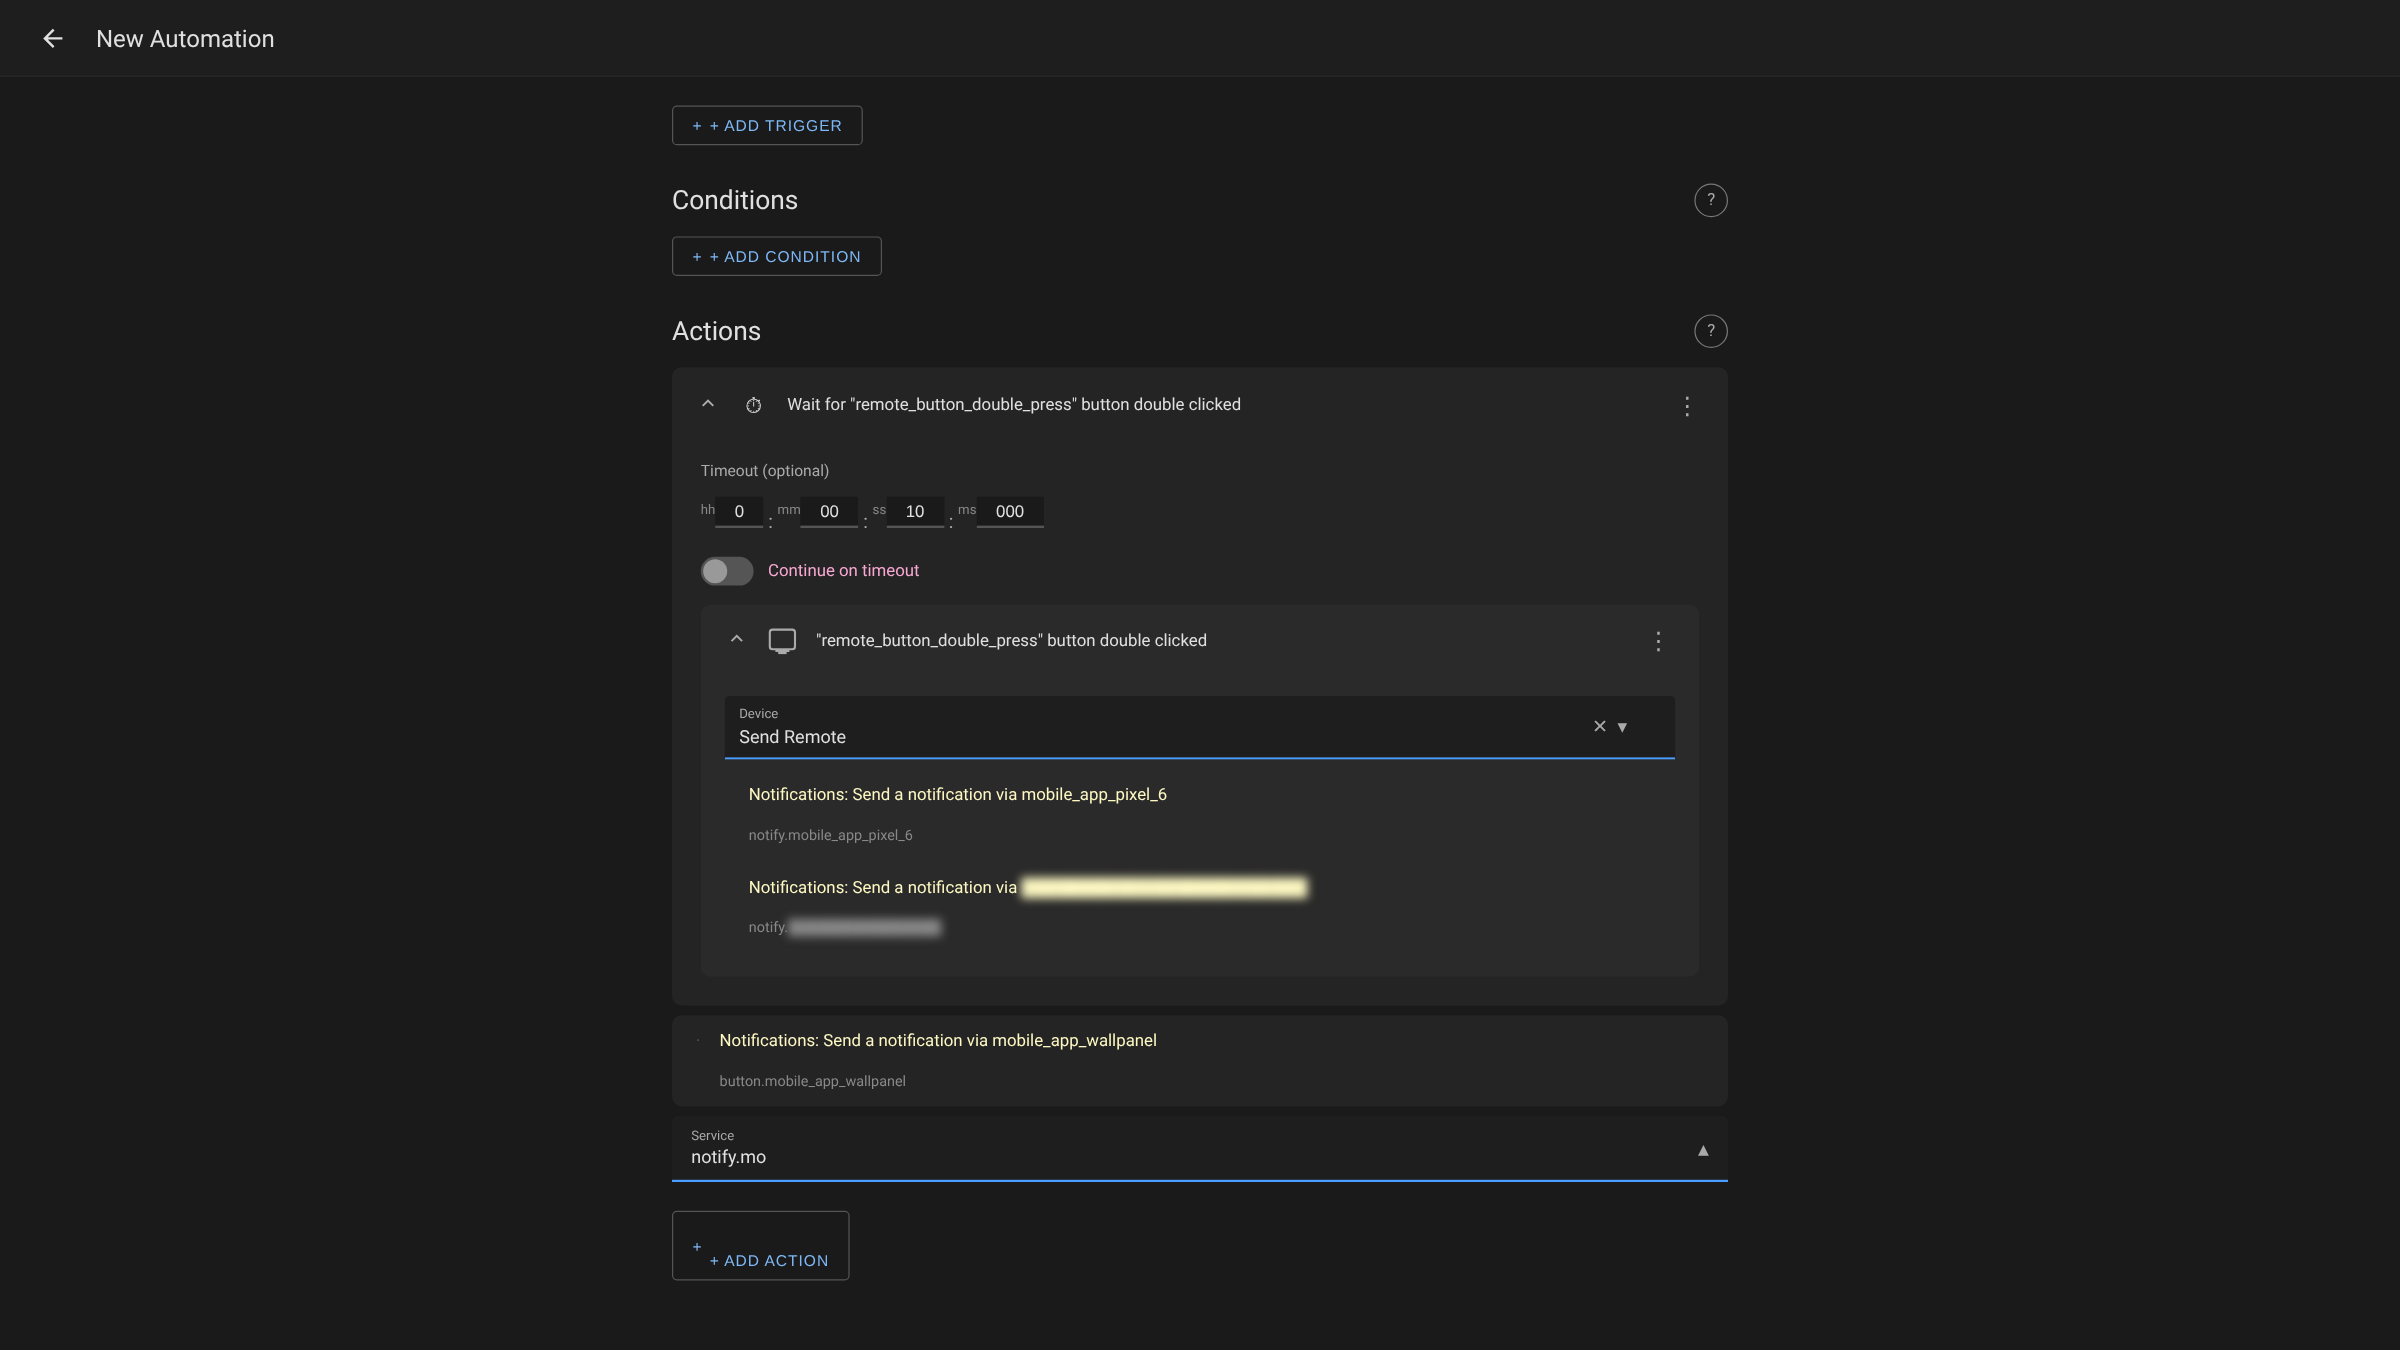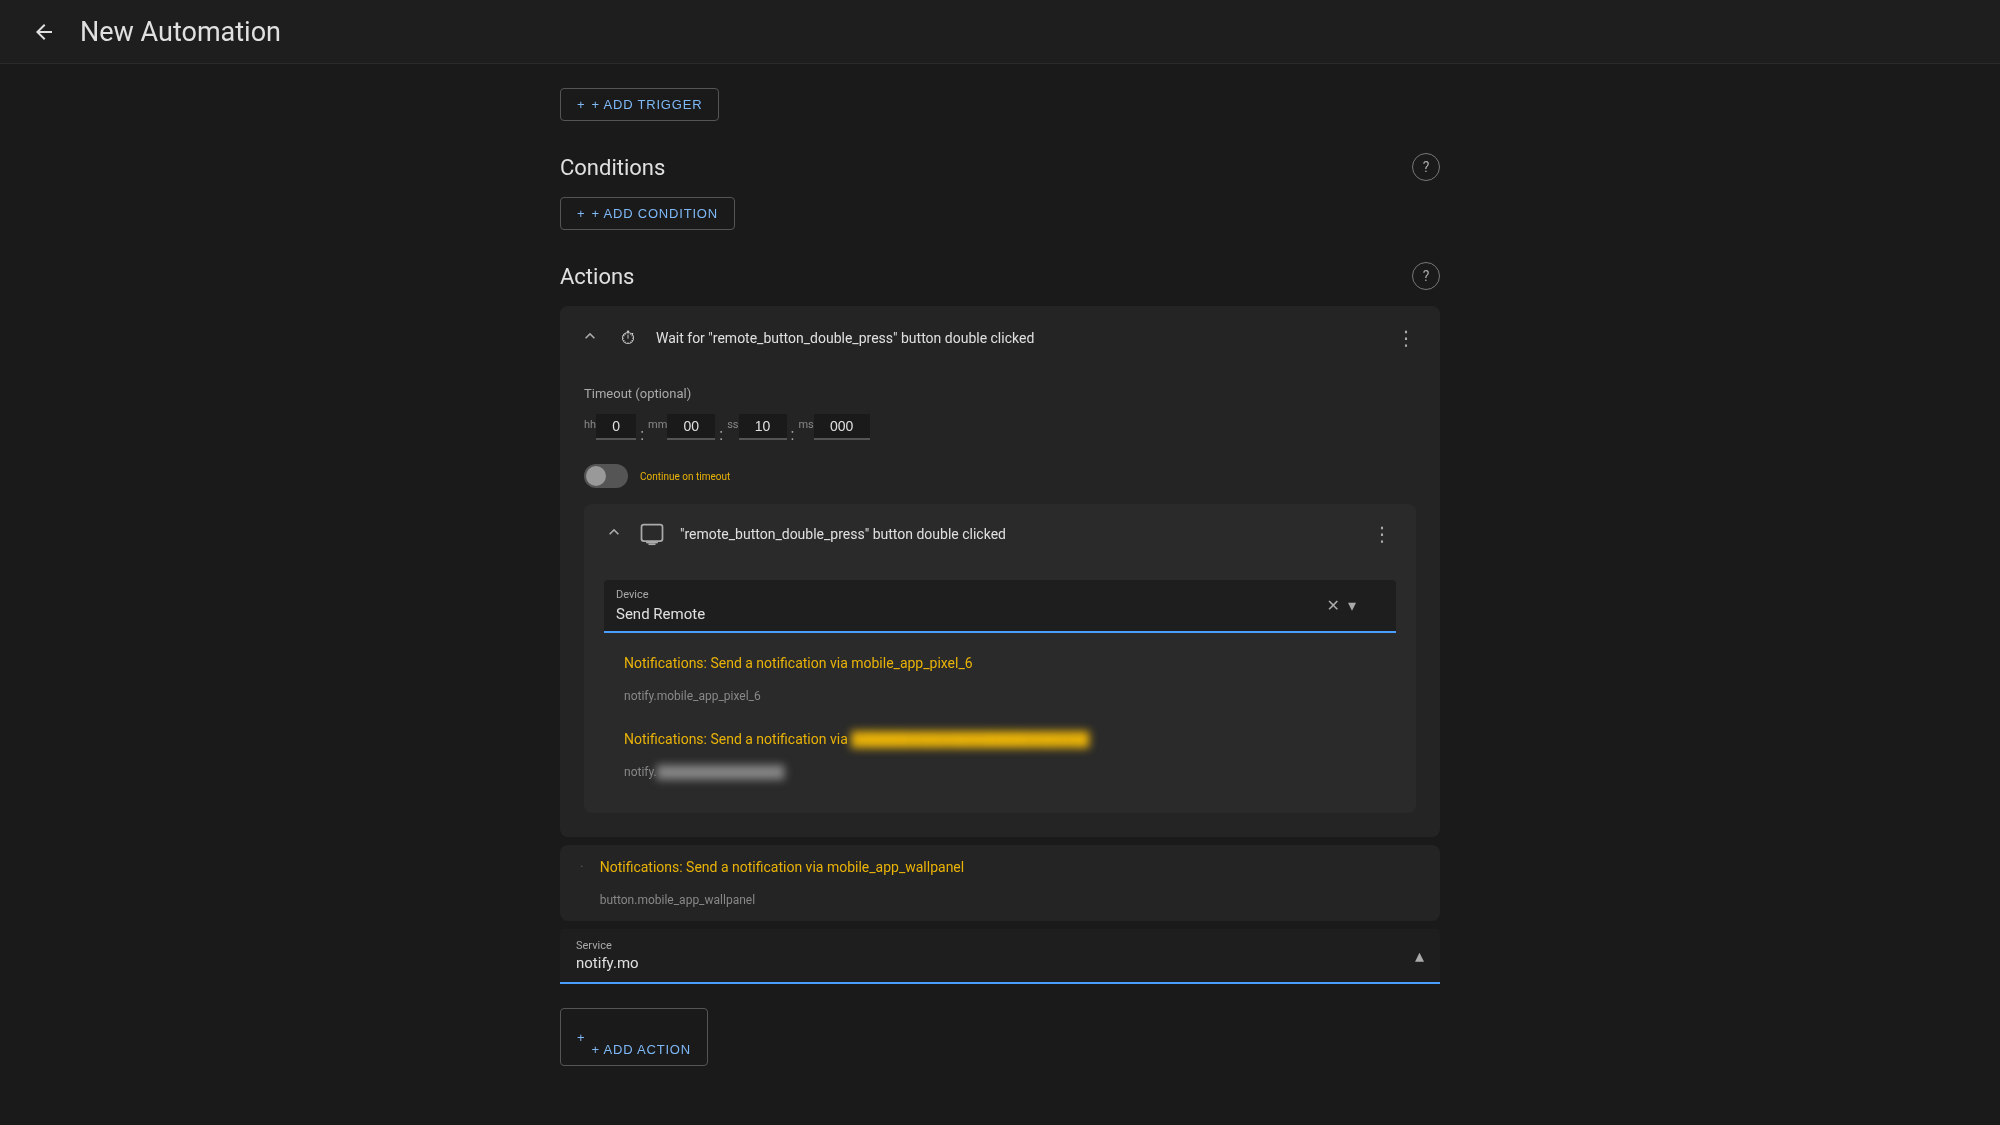--- a/index.html
+++ b/index.html
@@ -27,21 +27,21 @@
       align-items: center;
       justify-content: center;
       width: 40px;
       height: 40px;
       border-radius: 50%;
       cursor: pointer;
       margin-right: 16px;
       color: #e0e0e0;
     }
     .page-title {
-      font-size: 27px;
+      font-size: 20px;
       font-weight: 400;
       color: #e0e0e0;
     }
 
     
     .content {
       padding: 0 360px;
       max-width: 1600px;
       margin: 0 auto;
     }
@@ -192,22 +192,22 @@
       width: 20px;
       height: 20px;
       border-radius: 50%;
       background: #999;
       position: absolute;
       top: 2px;
       left: 2px;
       transition: left 0.2s;
     }
     .toggle-label {
-      font-size: 10px;
-      color: #eab308;
+      font-size: 14px;
+      color: #f9a8d4;
     }
 
     
     .sub-card {
       background: #2a2a2a;
       border-radius: 8px;
       margin-top: 16px;
       overflow: hidden;
     }
     .sub-card-header {
@@ -253,21 +253,21 @@
     }
 
     
     .list-item {
       padding: 14px 20px;
       cursor: pointer;
       border-radius: 4px;
     }
     .list-item-title {
       font-size: 14px;
-      color: #eab308;
+      color: #fef9c3;
     }
     .list-item-sub {
       font-size: 12px;
       color: #888;
       margin-top: 18px;
     }
     .list-item-blurred {
       filter: blur(4px);
       display: inline-block;
     }

